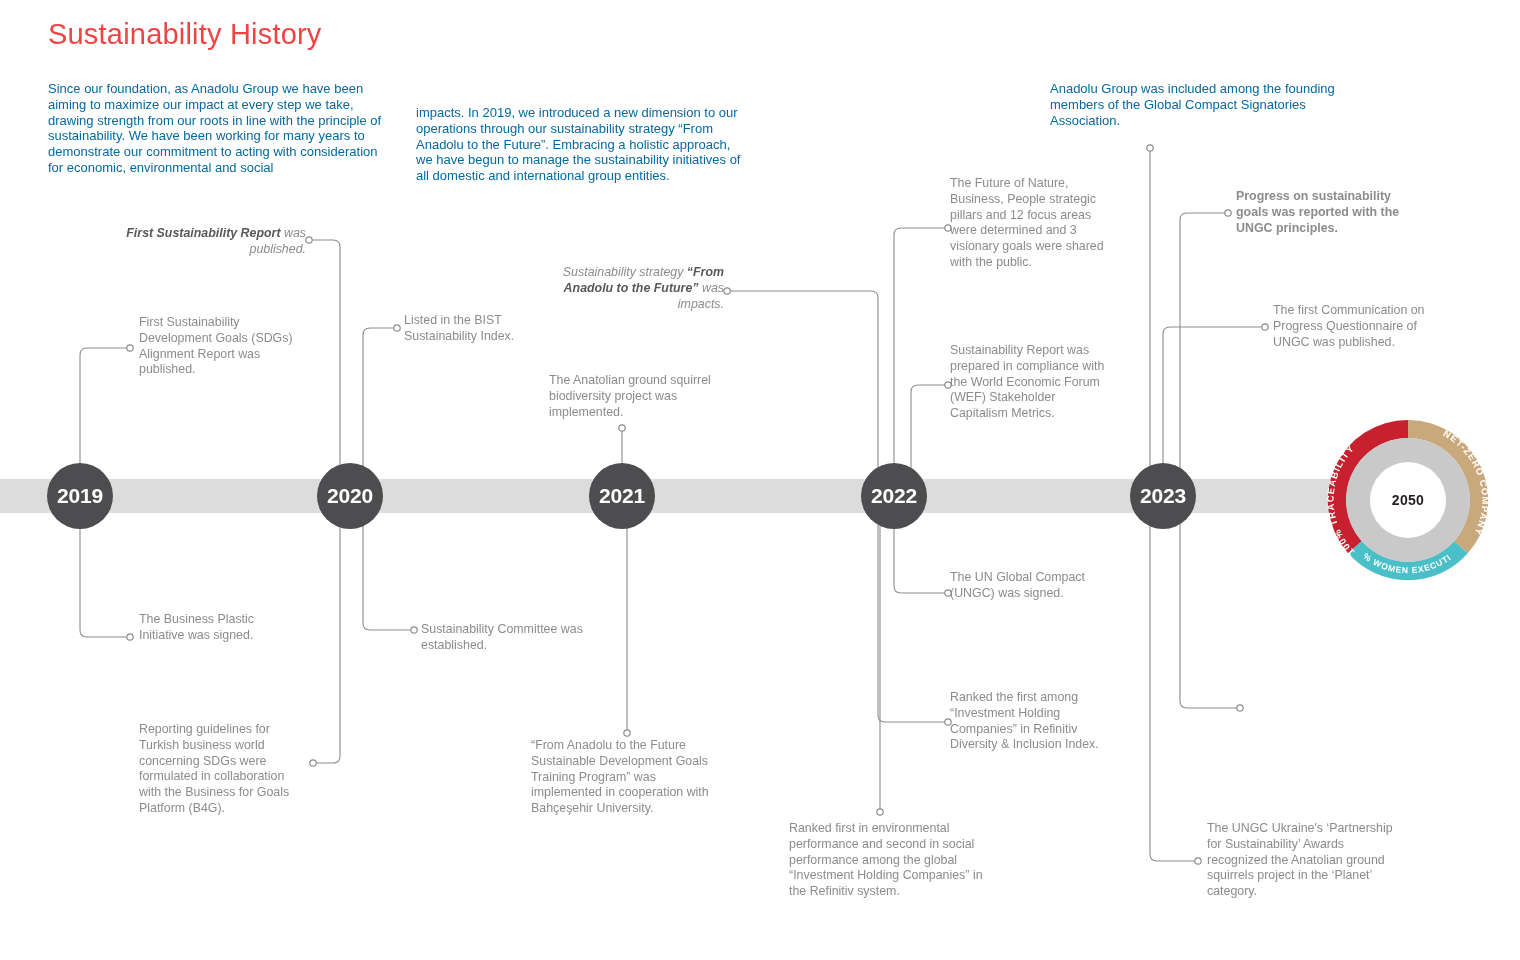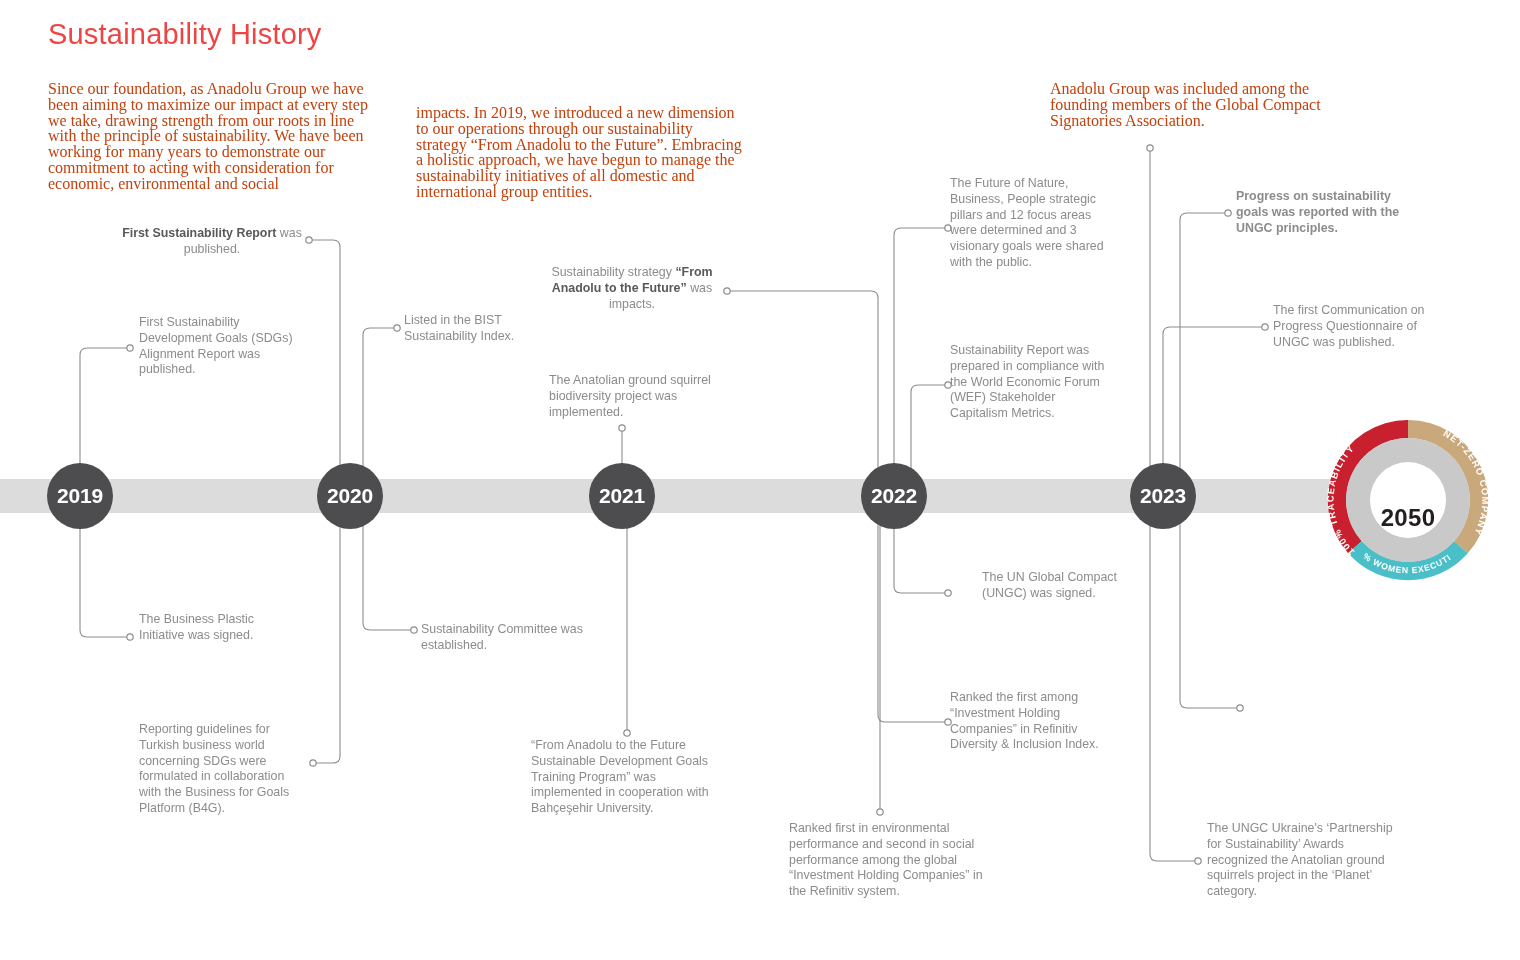--- a/index.html
+++ b/index.html
@@ -21,24 +21,23 @@
     left: 48px; top: 18px;
     font-size: 29px;
     font-weight: 400;
     color: #ef4444;
     letter-spacing: 0.2px;
   }
 
   
   .intro {
     position: absolute;
-    font-size: 16px;
+    font-size: 13px;
     line-height: 15.8px;
-    color: #c2410c;
-    font-family: Liberation Serif, serif;
+    color: #0369a1;
   }
   #intro-col-1 { left: 48px;  top: 81px; width: 335px; }
   #intro-col-2 { left: 416px; top: 81px; width: 330px; margin-top: 24px; }
   #intro-col-3 { left: 1050px; top: 81px; width: 300px; }
 
   
   #wires {
     position: absolute; left: 0; top: 0;
     width: 1520px; height: 960px;
     pointer-events: none;
@@ -78,34 +77,34 @@
   }
 
   
   .note {
     position: absolute;
     font-size: 12.4px;
     line-height: 15.8px;
     color: #8a8c8e;
   }
   .note b { color: #58595b; font-weight: bold; }
-  .note.right { text-align: center; }
+  .note.right { text-align: right; font-style: italic; }
 
   
   #donut-wrap {
     position: absolute;
     left: 1316px; top: 408px;
     width: 184px; height: 184px;
   }
   #donut-wrap svg { display: block; }
   .donut-center-label {
     position: absolute;
-    left: 0; top: 18px; width: 184px; height: 184px;
+    left: 0; top: 0; width: 184px; height: 184px;
     display: flex; align-items: center; justify-content: center;
-    font-size: 24px; font-weight: bold; color: #231f20;
+    font-size: 14px; font-weight: bold; color: #231f20;
     letter-spacing: 0.3px;
   }
   .arc-text {
     font-size: 9.4px;
     font-weight: bold;
     fill: #ffffff;
     letter-spacing: 1.1px;
     font-family: "Liberation Sans", sans-serif;
   }
   .arc-text-small { font-size: 8.6px; letter-spacing: 0.8px; }
@@ -208,21 +207,21 @@
   </div>
 
   <div class="note" style="left:549px; top:373px; width:165px;">The Anatolian ground squirrel biodiversity project was implemented.</div>
 
   <div class="note" style="left:531px; top:738px; width:185px;">“From Anadolu to the Future Sustainable Development Goals Training Program” was implemented in cooperation with Bahçeşehir University.</div>
 
   <div class="note" style="left:950px; top:176px; width:162px;">The Future of Nature, Business, People strategic pillars and 12 focus areas were determined and 3 visionary goals were shared with the public.</div>
 
   <div class="note" style="left:950px; top:343px; width:162px;">Sustainability Report was prepared in compliance with the World Economic Forum (WEF) Stakeholder Capitalism Metrics.</div>
 
-  <div class="note" style="left:950px; top:570px; width:150px;margin-left:32px;">The UN Global Compact (UNGC) was signed.</div>
+  <div class="note" style="left:950px; top:570px; width:150px;">The UN Global Compact (UNGC) was signed.</div>
 
   <div class="note" style="left:789px; top:821px; width:200px;">Ranked first in environmental performance and second in social performance among the global “Investment Holding Companies” in the Refinitiv system.</div>
 
   <div class="note" style="left:950px; top:690px; width:165px;">Ranked the first among “Investment Holding Companies” in Refinitiv Diversity &amp; Inclusion Index.</div>
 
   <div class="note" style="left:1236px; top:189px; width:165px;font-weight:bold;">Progress on sustainability goals was reported with the UNGC principles.</div>
 
   <div class="note" style="left:1273px; top:303px; width:172px;">The first Communication on Progress Questionnaire of UNGC was published.</div>
 
 

